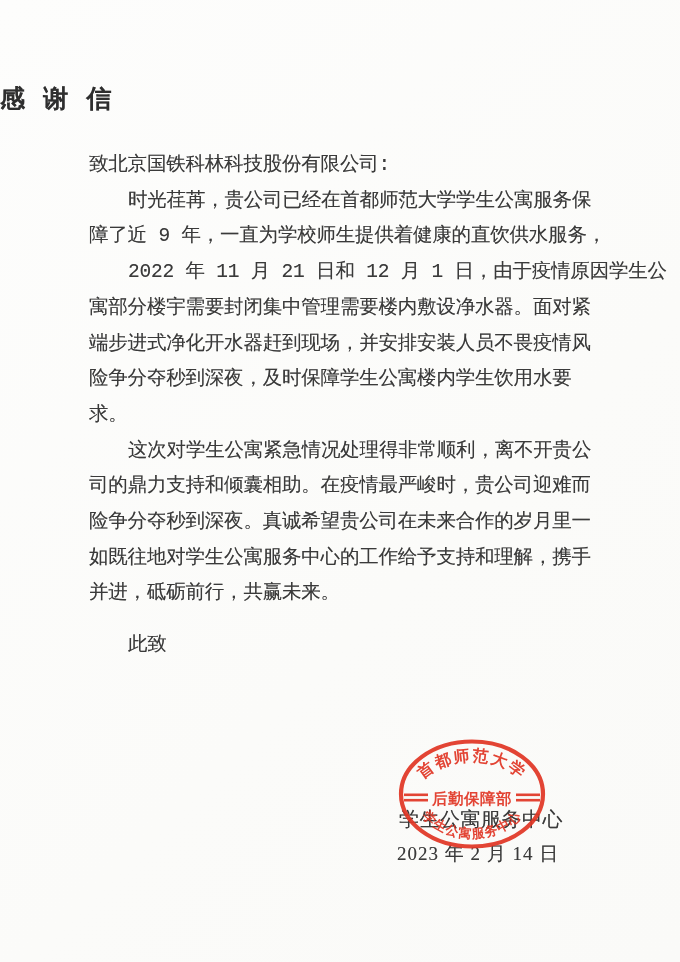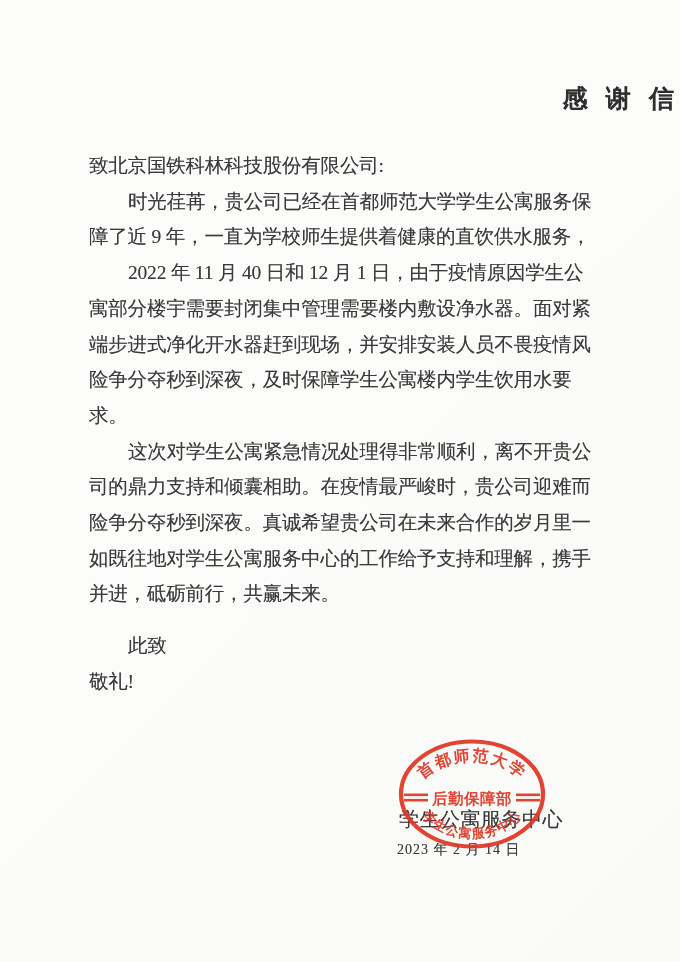--- a/index.html
+++ b/index.html
@@ -10,52 +10,52 @@
     position:relative;
     overflow:hidden;
   }
   .page{
     position:absolute;inset:0;
     background:linear-gradient(135deg,#fdfdfc 0%,#fbfbf9 60%,#fafaf8 100%);
   }
   .title{
     position:absolute;
     top:82px;left:0;width:680px;
-    text-align:right;
+    text-align:left;
     font-size:25px;
     font-weight:600;
     letter-spacing:6px;
     color:#2e2e2e;
     text-shadow:0 0 .5px rgba(46,46,46,.55);
   }
   .body-text{
     position:absolute;
     left:89px;top:148px;width:512px;
     font-size:19.5px;
     line-height:35.7px;
     letter-spacing:-0.2px;
     color:#3a3a3a;
     text-shadow:0 0 .5px rgba(58,58,58,.45);
   }
-  .line{white-space:nowrap;}
+  .line{white-space:nowrap;font-family:Liberation Mono, monospace;}
   .indent{text-indent:39px;}
   .cizhi{margin-top:16px;}
   .signature{
     position:absolute;
     left:399px;top:806px;
     font-size:20px;
     letter-spacing:0.5px;
     color:#3a3a3a;
     text-shadow:0 0 .5px rgba(58,58,58,.45);
     white-space:nowrap;
   }
   .date{
     position:absolute;
     left:397px;top:841px;
-    font-size:14px;
+    font-size:19px;
     letter-spacing:1px;
     color:#3a3a3a;
     text-shadow:0 0 .5px rgba(58,58,58,.45);
     white-space:nowrap;
   }
   .seal{
     position:absolute;
     left:397px;top:737px;
     width:150px;height:114px;
     opacity:.92;
@@ -74,34 +74,33 @@
 <div class="page">
 
   <div class="title">感 谢 信</div>
 
   <div class="body-text">
     <div class="line">致北京国铁科林科技股份有限公司:</div>
 
     <div class="line indent">时光荏苒，贵公司已经在首都师范大学学生公寓服务保</div>
     <div class="line">障了近 9 年，一直为学校师生提供着健康的直饮供水服务，</div>
 
-    <div class="line indent">2022 年 11 月 40 日和 12 月 1 日，由于疫情原因学生公</div>
+    <div class="line indent">2022 年 11 月 21 日和 12 月 1 日，由于疫情原因学生公</div>
     <div class="line">寓部分楼宇需要封闭集中管理需要楼内敷设净水器。面对紧</div>
     <div class="line">端步进式净化开水器赶到现场，并安排安装人员不畏疫情风</div>
     <div class="line">险争分夺秒到深夜，及时保障学生公寓楼内学生饮用水要</div>
     <div class="line">求。</div>
 
     <div class="line indent">这次对学生公寓紧急情况处理得非常顺利，离不开贵公</div>
     <div class="line">司的鼎力支持和倾囊相助。在疫情最严峻时，贵公司迎难而</div>
     <div class="line">险争分夺秒到深夜。真诚希望贵公司在未来合作的岁月里一</div>
     <div class="line">如既往地对学生公寓服务中心的工作给予支持和理解，携手</div>
     <div class="line">并进，砥砺前行，共赢未来。</div>
 
     <div class="line indent cizhi">此致</div>
-    <div class="line">敬礼!</div>
   </div>
 
   <div class="signature">学生公寓服务中心</div>
 
   <div class="date">2023 年 2 月 14 日</div>
 
   <svg class="seal" viewBox="0 0 150 114" aria-hidden="true">
     <defs>
       <path id="sealTopArc" d="M 16,66 A 59,42 0 0 1 134,66" fill="none"></path>
       <path id="sealBottomArc" d="M 15,52 A 60,49 0 0 0 135,52" fill="none"></path>

